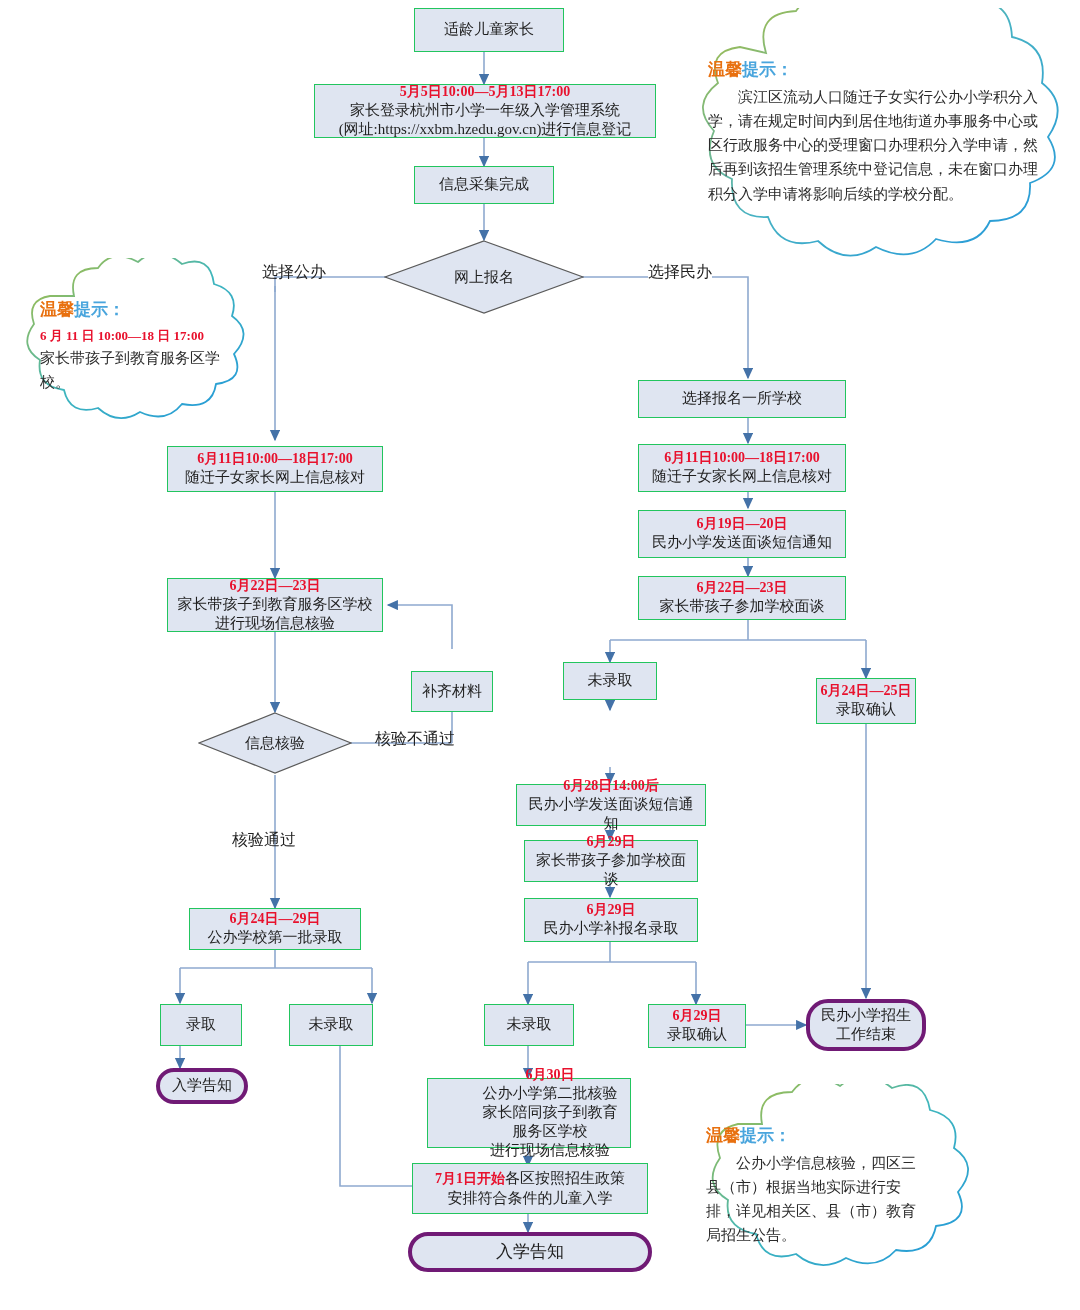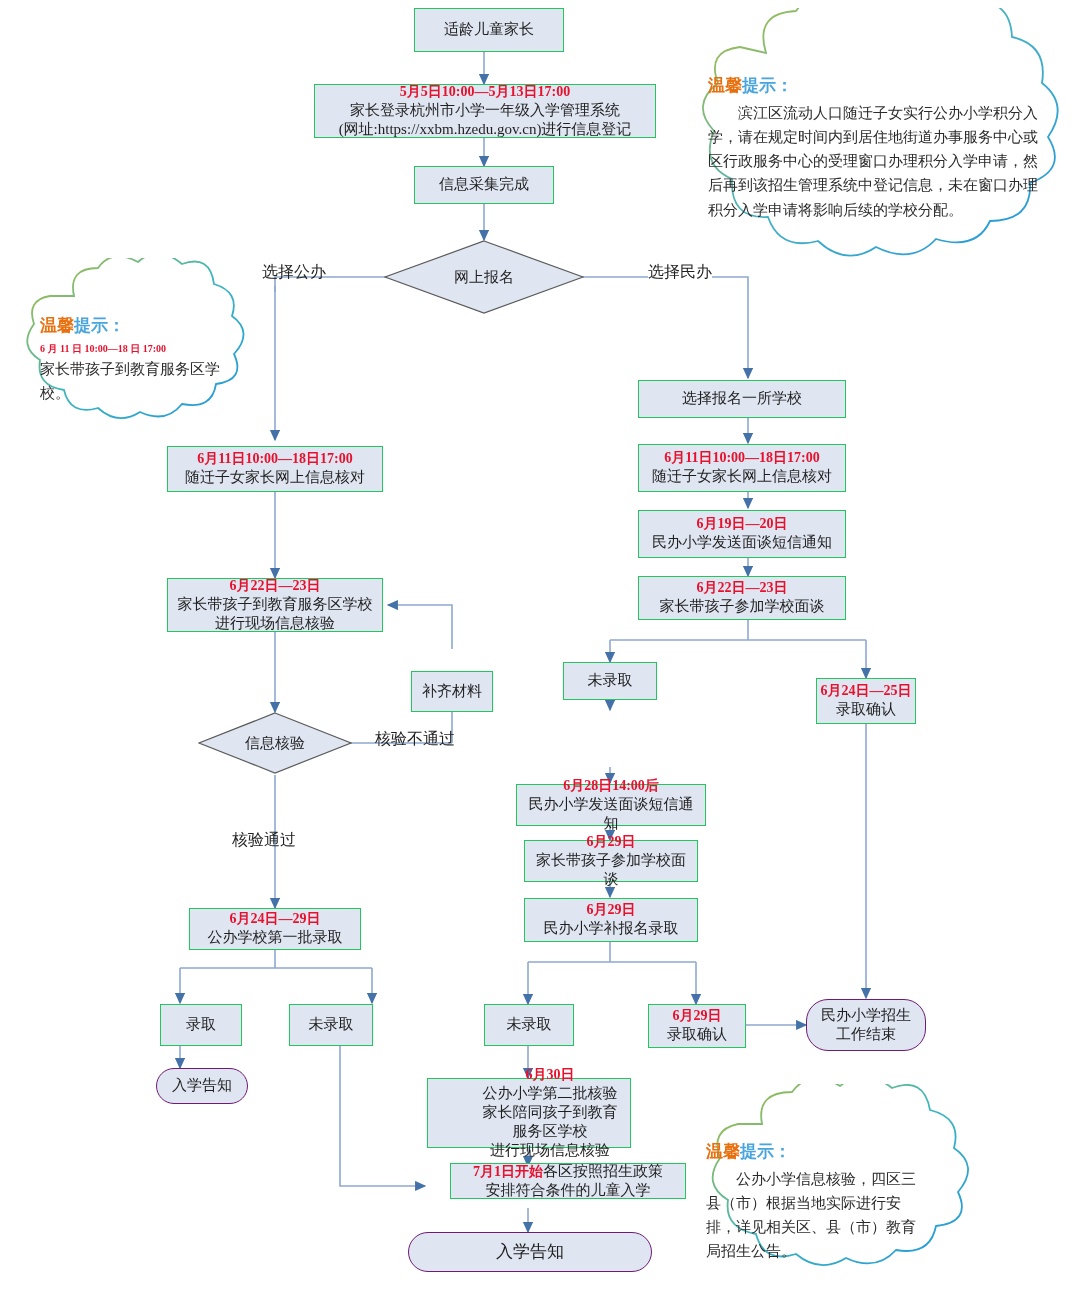--- a/index.html
+++ b/index.html
@@ -30,21 +30,21 @@
     align-items:center;
     justify-content:center;
     text-align:center;
     line-height:1.28;
     font-size:15px;
     color:#1f1f1f;
     padding:2px 6px;
   }
   .node.term{
     border-radius:22px;
-    border:1px solid #701a75;
+    border:4px solid #701a75;
   }
   .node .date{
     color:#e8112d;
     font-weight:bold;
     font-family:"Liberation Serif","DejaVu Serif",serif;
     font-size:14px;
     letter-spacing:0px;
     white-space:nowrap;
   }
   .node .body{
@@ -84,28 +84,27 @@
     position:absolute;
     z-index:3;
     font-size:15px;
     line-height:1.62;
     color:#2b2b2b;
   }
   .cloud .ttl{
     font-size:17px;
     font-weight:bold;
     margin-bottom:1px;
-    margin-top:16px;
   }
   .ttl .w1{color:#e8700f;}
   .ttl .w2{color:#49a5dd;}
   .cloud .redline{
     color:#e8112d;
     font-weight:bold;
-    font-size:10px;
+    font-size:13px;
   }
   .cloud p{margin:0;}
   .indent{ text-indent:2em; }
 </style>
 </head>
 <body>
 
 <div id="canvas">
 
   <svg class="edges" viewBox="0 0 1080 1310">
@@ -305,21 +304,21 @@
 工作结束</span>
   </div>
 
   <div class="node" style="left:427px;top:1078px;width:204px;height:70px;padding-left:48px;">
     <span class="date">6月30日</span>
     <span class="body">公办小学第二批核验
 家长陪同孩子到教育服务区学校
 进行现场信息核验</span>
   </div>
 
-  <div class="node" style="left:412px;top:1163px;width:236px;height:36px;margin-left:38px;">
+  <div class="node" style="left:412px;top:1163px;width:236px;height:51px;">
     <span class="body"><span class="date">7月1日开始</span><span style="white-space:pre-line;">各区按照招生政策
 安排符合条件的儿童入学</span></span>
   </div>
 
   <div class="node term big" style="left:408px;top:1232px;width:244px;height:40px;">
     <span class="body">入学告知</span>
   </div>
 
   <div class="cloud" style="left:666px;top:8px;width:406px;height:278px;">
     <svg width="406" height="278" viewBox="0 0 406 278">

